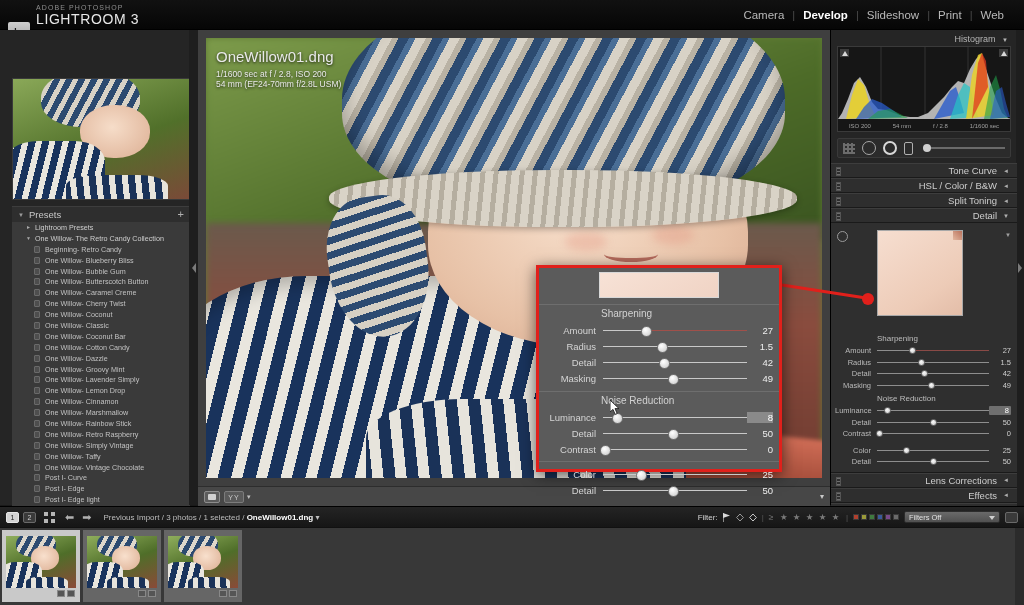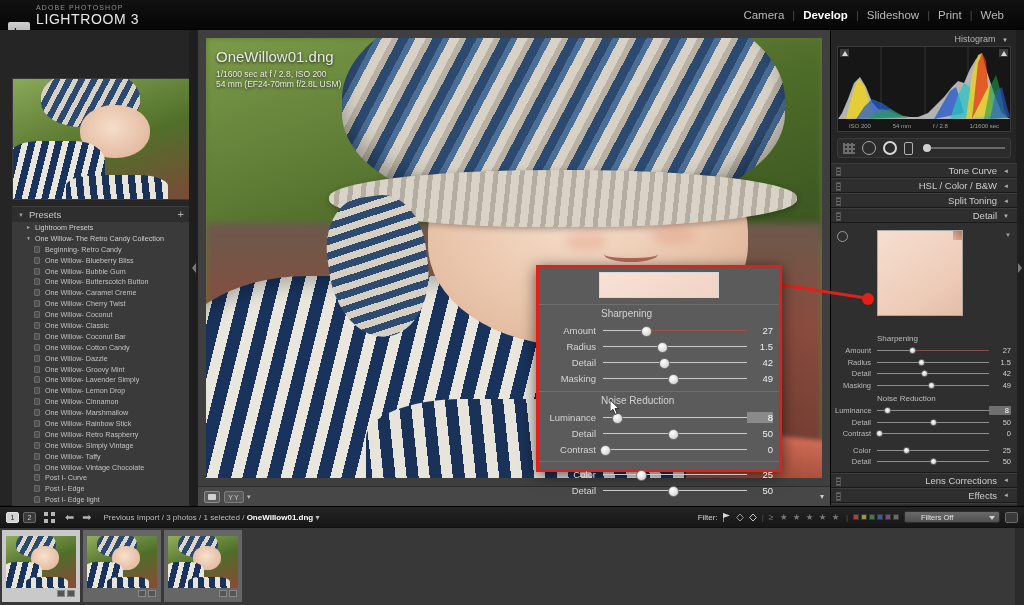--- a/index.html
+++ b/index.html
@@ -338,21 +338,21 @@
   .bcrumb { color:#bdbdbd; font-size:8px; margin-left:8px; }
   .bcrumb b { color:#ffffff; }
   .filterbar { margin-left:auto; display:flex; align-items:center; gap:5px; }
   .f-lab { color:#d4d4d4; font-size:8px; }
   .flag { width:8px; height:9px; }
   .stars { color:#7a7a7a; font-size:8.5px; letter-spacing:1.5px; }
   .swatches { display:flex; gap:2px; }
   .sw2 { width:6px; height:6px; border:1px solid #3a3a3a; }
   .fsel { width:96px; height:12px; background:linear-gradient(#6a6a6a,#505050);
           border:1px solid #2c2c2c; border-radius:2px; color:#e2e2e2;
-          font-size:7.5px; line-height:11px; padding-left:16px; position:relative;}
+          font-size:7.5px; line-height:11px; padding-left:4px; position:relative;}
   .fsel:after{content:"";position:absolute;right:4px;top:4px;
     border-left:3px solid transparent;border-right:3px solid transparent;
     border-top:4px solid #d0d0d0;}
   .filmstrip {
     position:absolute; left:0; top:527px; width:1024px; height:78px;
     background:#383838; border-top:1px solid #111;
   }
   .thumbs { position:absolute; left:2px; top:2px; display:flex; gap:3px; }
   .thumb {
     width:78px; height:72px; background:#666; padding:6px 4px;

